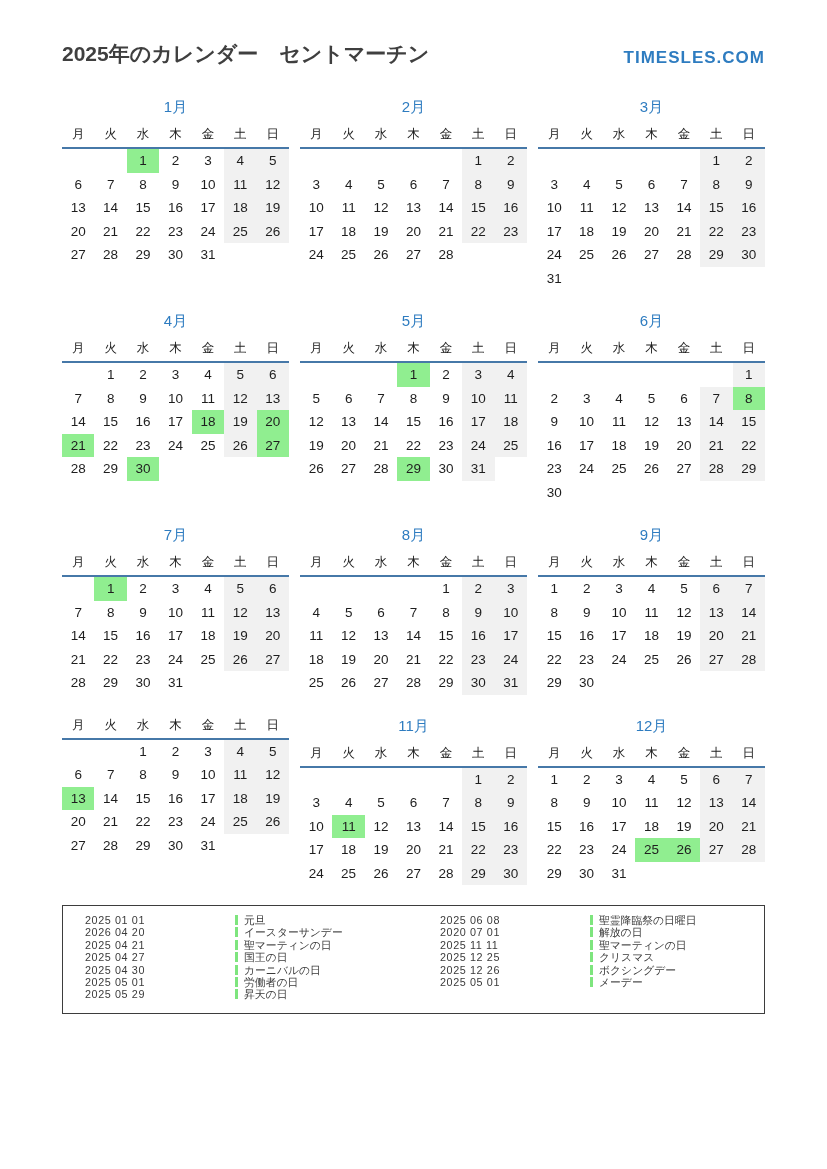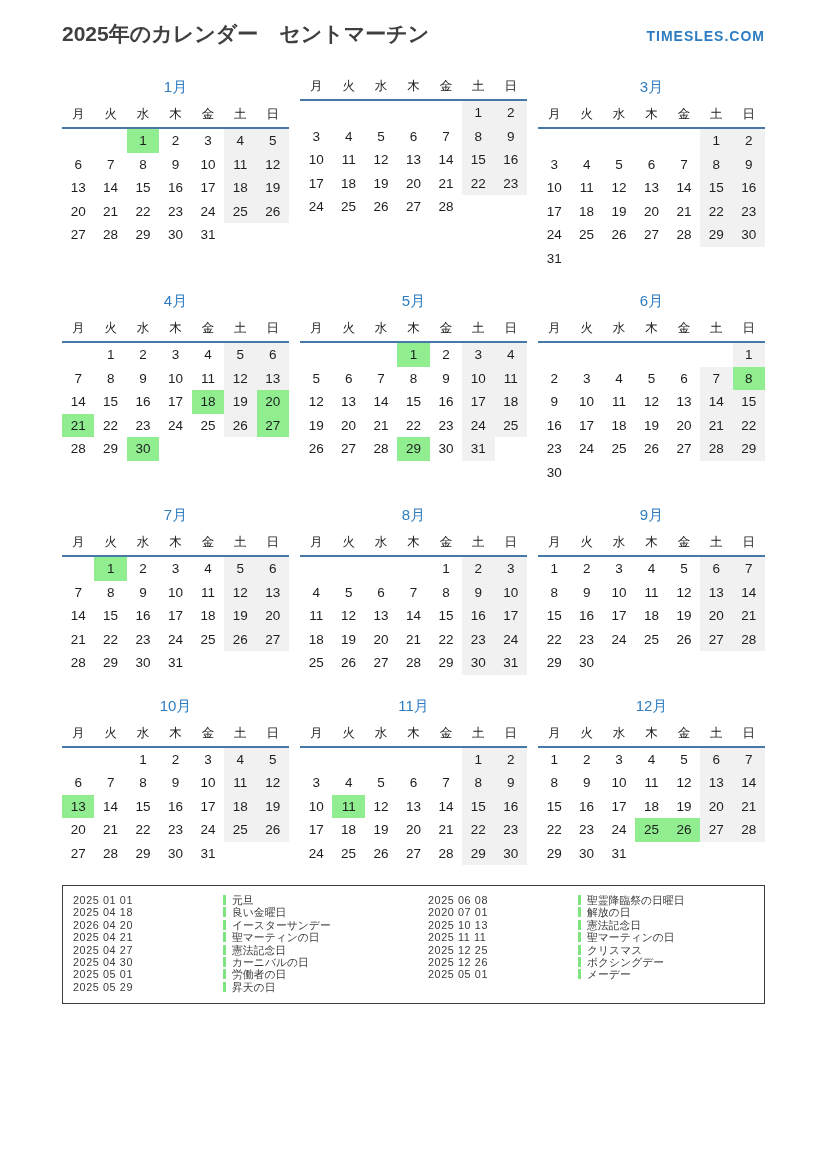--- a/index.html
+++ b/index.html
@@ -1,27 +1,27 @@
 <!DOCTYPE html>
 <html style="--accent_blue: #2e7cc0; --line_blue: #4678a8; --highlight_green: #90ee90; --weekend_gray: #f1f1f1; --bar_green: #7ee57e; --title_gray: #3f3f3f;"><head>
 <meta charset="utf-8">
 <style>
   html, body { margin:0; padding:0; background:#ffffff; }
   .page {
     width:827px; height:1169px; margin:0 auto; background:#fff;
     box-sizing:border-box; padding:20px 62px 0 62px; overflow:hidden;
     font-family:"Liberation Sans","DejaVu Sans",sans-serif; color:#1e1e1e;
   }
-  .header { display:flex; justify-content:space-between; align-items:center; }
+  .header { display:flex; justify-content:space-between; align-items:flex-end;margin-top:20px; }
   .title {
     margin:0; font-size:21px; font-weight:600; color:var(--title_gray,#3f3f3f);
     letter-spacing:0px;
   }
   .logo {
-    font-size:14px; font-weight:600; color:var(--accent_blue,#2e7cc0);
+    font-size:17px; font-weight:600; color:var(--accent_blue,#2e7cc0);
     letter-spacing:1px; text-decoration:none; margin-top:3px; cursor:pointer;
   }
   .months-grid {
     margin-top:30px; display:grid; grid-template-columns:repeat(3,227px);
     column-gap:11px; row-gap:22px; align-items:start;
   }
   .month-title {
     text-align:center; color:var(--accent_blue,#2e7cc0);
     font-size:15px; margin-bottom:9px;
   }
@@ -36,21 +36,21 @@
     font-size:13.5px; color:#1e1e1e;
   }
   .day.we { background:var(--weekend_gray,#f1f1f1); }
   .day.hl { background:var(--highlight_green,#90ee90); }
   .holidays-box {
     margin-top:20px; border:1px solid #3d3d3d; box-sizing:border-box;
     padding:8px 6px 10px 10px; display:flex; align-items:flex-start; min-height:109px;
   }
   .holiday-col { width:355px; flex:none; }
   .holiday-col:last-child { width:auto; flex:1; }
-  .holiday-row { display:flex; align-items:flex-start; font-size:10.8px; line-height:12.4px; color:#3a3a3a; }
+  .holiday-row { display:flex; align-items:flex-start; font-size:10.8px; line-height:12.4px; color:#3a3a3a;margin-left:12px; }
   .hdate { width:150px; flex:none; letter-spacing:0.6px; }
   .hbar { width:3px; height:10px; background:var(--bar_green,#7ee57e); margin:1px 6px 0 0; flex:none; }
   .hname { white-space:nowrap; }
 </style>
 </head>
 <body>
 
 <div class="page">
   <div class="header">
     <h1 class="title">2025年のカレンダー　セントマーチン</h1>
@@ -112,20 +112,21 @@
             <div class="day">29</div>
             <div class="day">30</div>
             <div class="day">31</div>
             <div class="day"></div>
             <div class="day"></div>
           </div>
         </div>
   </div>
 
   <div class="month">
+    <div class="month-title">2月</div>
     <div class="weekday-row">
           <div class="wd">月</div>
           <div class="wd">火</div>
           <div class="wd">水</div>
           <div class="wd">木</div>
           <div class="wd">金</div>
           <div class="wd">土</div>
           <div class="wd">日</div>
         </div>
     <div class="weeks">
@@ -609,21 +610,20 @@
             <div class="day"></div>
             <div class="day"></div>
             <div class="day"></div>
             <div class="day"></div>
             <div class="day"></div>
           </div>
         </div>
   </div>
 
   <div class="month">
-    <div class="month-title">10月</div>
     <div class="weekday-row">
           <div class="wd">月</div>
           <div class="wd">火</div>
           <div class="wd">水</div>
           <div class="wd">木</div>
           <div class="wd">金</div>
           <div class="wd">土</div>
           <div class="wd">日</div>
         </div>
     <div class="weeks">
@@ -797,38 +797,33 @@
 </div>
 
   <div class="holidays-box">
     <div class="holiday-col">
         <div class="holiday-row">
           <span class="hdate">2025 01 01</span>
           <span class="hbar"></span>
           <span class="hname">元旦</span>
         </div>
         <div class="holiday-row">
-          <span class="hdate">2025 04 18</span>
-          <span class="hbar"></span>
-          <span class="hname">良い金曜日</span>
-        </div>
-        <div class="holiday-row">
           <span class="hdate">2026 04 20</span>
           <span class="hbar"></span>
           <span class="hname">イースターサンデー</span>
         </div>
         <div class="holiday-row">
           <span class="hdate">2025 04 21</span>
           <span class="hbar"></span>
           <span class="hname">聖マーティンの日</span>
         </div>
         <div class="holiday-row">
           <span class="hdate">2025 04 27</span>
           <span class="hbar"></span>
-          <span class="hname">憲法記念日</span>
+          <span class="hname">国王の日</span>
         </div>
         <div class="holiday-row">
           <span class="hdate">2025 04 30</span>
           <span class="hbar"></span>
           <span class="hname">カーニバルの日</span>
         </div>
         <div class="holiday-row">
           <span class="hdate">2025 05 01</span>
           <span class="hbar"></span>
           <span class="hname">労働者の日</span>
@@ -844,25 +839,20 @@
           <span class="hdate">2025 06 08</span>
           <span class="hbar"></span>
           <span class="hname">聖霊降臨祭の日曜日</span>
         </div>
         <div class="holiday-row">
           <span class="hdate">2020 07 01</span>
           <span class="hbar"></span>
           <span class="hname">解放の日</span>
         </div>
         <div class="holiday-row">
-          <span class="hdate">2025 10 13</span>
-          <span class="hbar"></span>
-          <span class="hname">憲法記念日</span>
-        </div>
-        <div class="holiday-row">
           <span class="hdate">2025 11 11</span>
           <span class="hbar"></span>
           <span class="hname">聖マーティンの日</span>
         </div>
         <div class="holiday-row">
           <span class="hdate">2025 12 25</span>
           <span class="hbar"></span>
           <span class="hname">クリスマス</span>
         </div>
         <div class="holiday-row">

